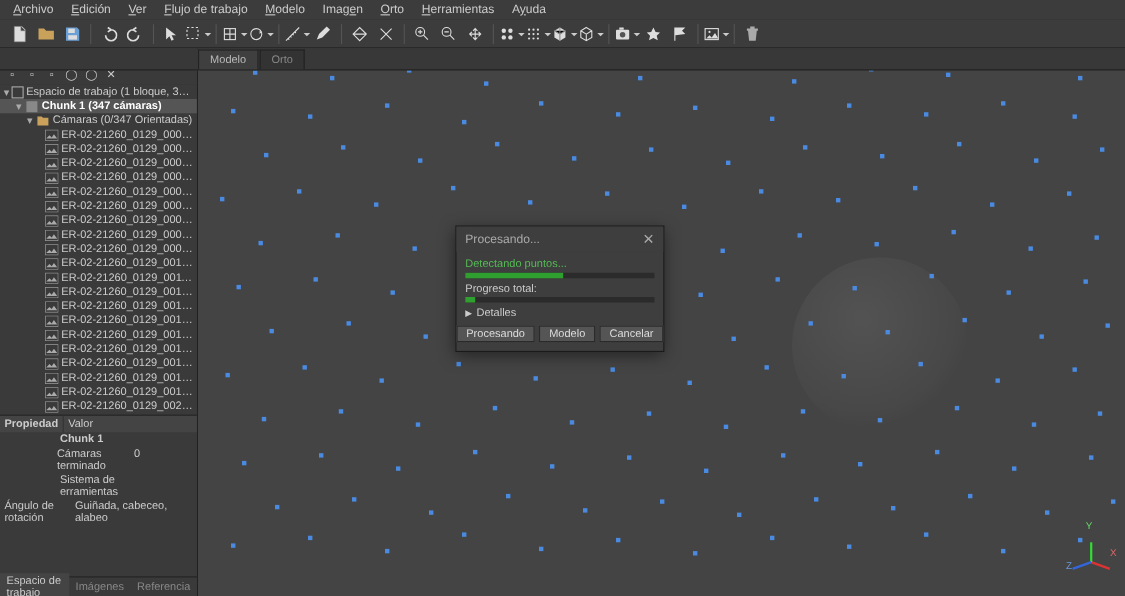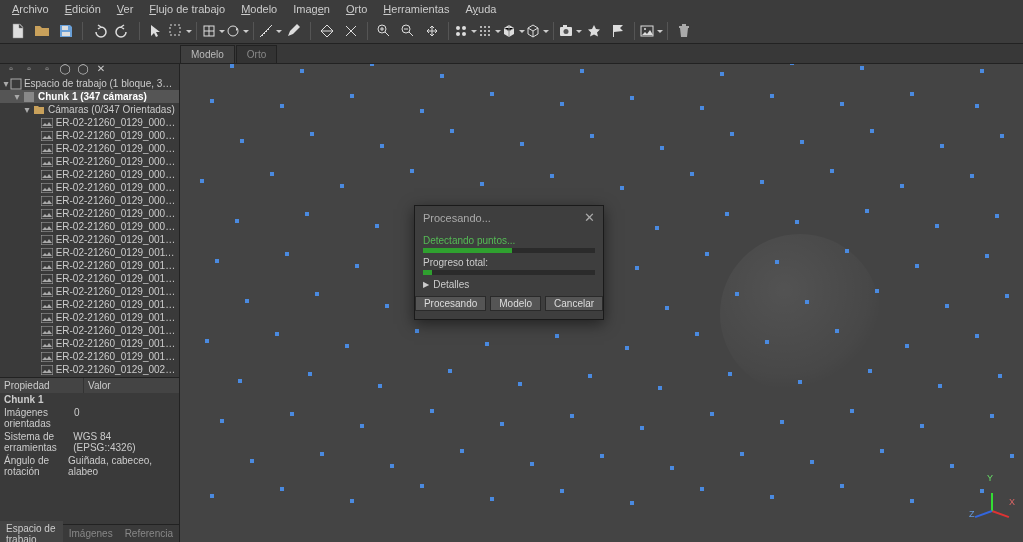--- a/index.html
+++ b/index.html
@@ -28,22 +28,22 @@
 .tree { flex: 0 0 auto; max-height: 300px; overflow: hidden; background: #3a3a3a; }
 .tree-row { display: flex; align-items: center; height: 13px; padding: 0 2px; white-space: nowrap; font-size: 10px; color: #ccc; }
 .tree-row.sel { background: #555; color: #fff; }
 .tree-row .exp { width: 10px; text-align: center; color: #aaa; }
 .tree-row .ico { width: 14px; display: flex; justify-content: center; margin-right: 2px; }
 .tree-row .lbl { overflow: hidden; text-overflow: ellipsis; }
 
 .props { background: #3a3a3a; border-top: 1px solid #222; flex: 1; font-size: 10px; }
 .props-hdr { display: flex; background: #444; }
 .props-hdr div { padding: 2px 4px; }
-.props-hdr .c1 { width: 84px; border-right: 1px solid #333; }
-.prow { display: flex; padding: 1px 4px; }
+.props-hdr .c1 { width: 58px; border-right: 1px solid #333; font-weight: bold; }
+.prow { display: flex; padding: 1px 4px; justify-content: center; }
 .prow .c1 { width: 70px; }
 .prow.bold { font-weight: bold; }
 
 .bottom-tabs { height: 18px; background: #3a3a3a; border-top: 1px solid #222; display: flex; align-items: center; font-size: 10px; }
 .btab { padding: 2px 6px; color: #888; }
 .btab.active { background: #444; color: #ccc; }
 
 .viewport { flex: 1; background: #444; position: relative; overflow: hidden; }
 .vp-label-left { position: absolute; top: 3px; left: 6px; font-size: 10px; color: #bbb; }
 .vp-label-right { position: absolute; top: 3px; right: 6px; font-size: 10px; color: #bbb; }
@@ -486,26 +486,25 @@
     <div class="props">
       <div class="props-hdr">
         <div class="c1">Propiedad</div>
         <div>Valor</div>
       </div>
       <div class="prow bold">
           <div class="c1">Chunk 1</div>
         </div>
       <div id="prop-rows">
           <div class="prow">
-            <div class="c1">Imágenes orientadas</div>
+            <div class="c1">Cámaras terminado</div>
             <div>0</div>
           </div>
           <div class="prow">
             <div class="c1">Sistema de erramientas</div>
-            <div>WGS 84 (EPSG::4326)</div>
           </div>
           <div class="prow">
             <div class="c1">Ángulo de rotación</div>
             <div>Guiñada, cabeceo, alabeo</div>
           </div>
         </div>
     </div>
     <div class="bottom-tabs" id="btabs">
         <div class="btab active">Espacio de trabajo</div>
         <div class="btab">Imágenes</div>

